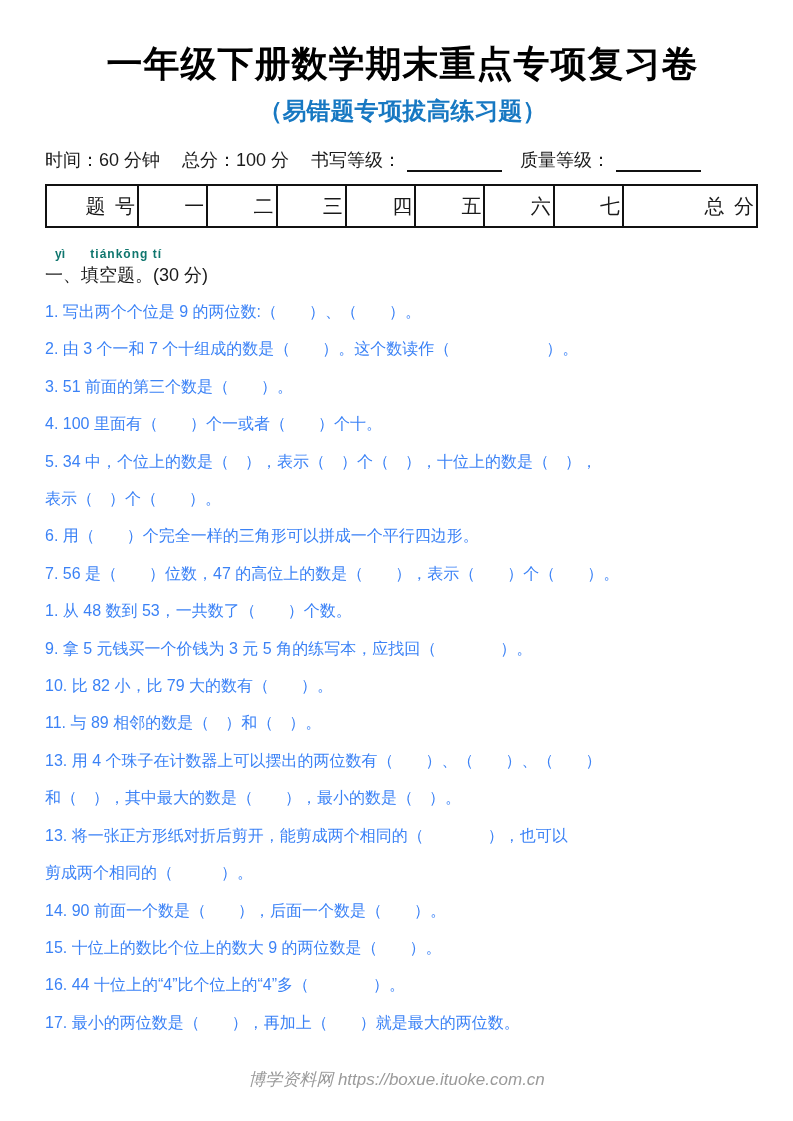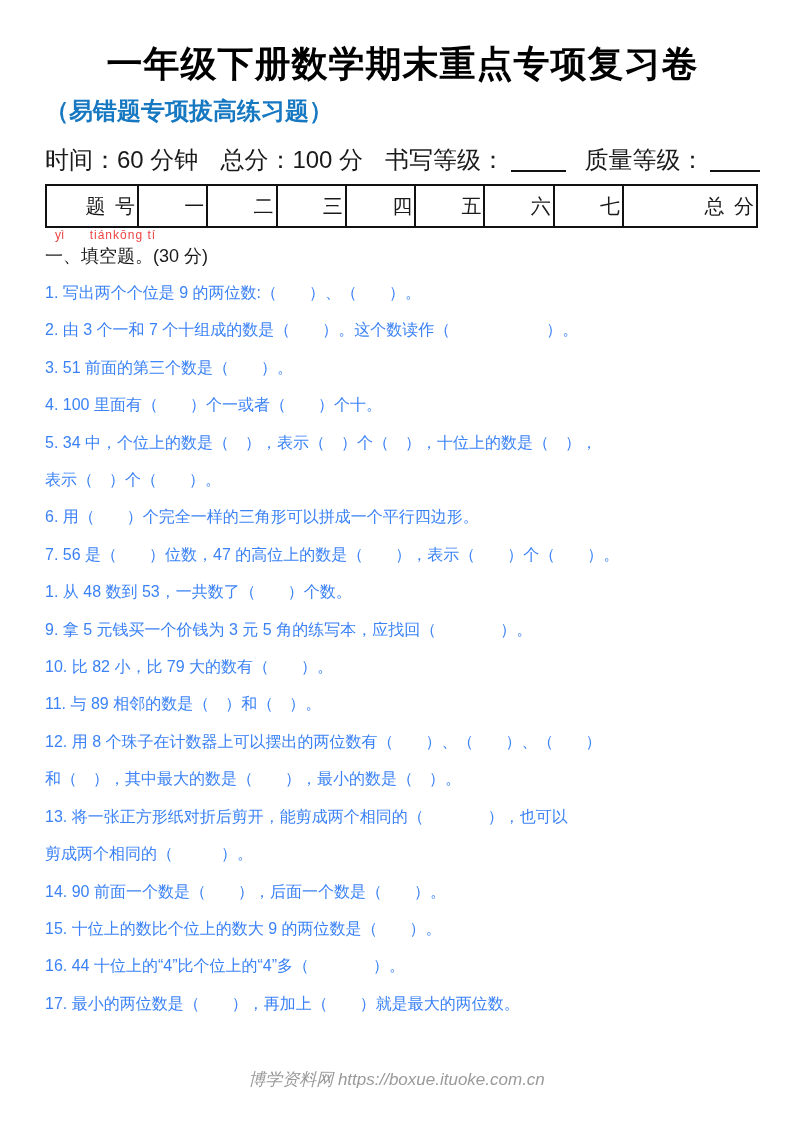--- a/index.html
+++ b/index.html
@@ -7,45 +7,45 @@
     width:793px;height:1121px;overflow:hidden;background:#ffffff;
     font-family:"Liberation Sans","DejaVu Sans",sans-serif;
     color:#1a1a1a;position:relative;
   }
   .page{padding:0 33px 0 45px;}
   .title{
     text-align:center;font-size:36px;font-weight:bold;letter-spacing:1px;
     margin:42px 0 8px 0;color:#000;line-height:44px;
   }
   .subtitle{
-    text-align:left;font-size:24px;font-weight:bold;margin:10px 0 0 0;
+    text-align:center;font-size:24px;font-weight:bold;margin:10px 0 0 0;
     line-height:30px;
   }
   .info-line{
-    margin-top:22px;font-size:24px;display:flex;align-items:flex-end;
+    margin-top:22px;font-size:18px;display:flex;align-items:flex-end;
     white-space:nowrap;line-height:24px;
   }
   .info-line .seg{margin-right:22px;}
   .info-line .seg.tight{margin-right:6px;}
   .blank{
     display:inline-block;border-bottom:2px solid #111;height:20px;
     width:95px;margin-right:18px;
   }
   .blank.last{width:85px;margin-right:0;}
   table.score{
     border-collapse:collapse;table-layout:fixed;width:713px;margin-top:12px;
   }
   table.score td{
     border:2px solid #111;height:40px;text-align:right;vertical-align:middle;
     font-size:20px;letter-spacing:2px;padding:0;
   }
   table.score tr td:first-child{width:90px;}
   table.score tr td:last-child{width:132px;}
   .pinyin{
-    margin-top:1px;font-size:12px;font-weight:normal;color:#ef4444;line-height:13px;
+    margin-top:20px;font-size:12px;font-weight:bold;color:#0f766e;line-height:13px;
     padding-left:10px;
   }
   .pinyin .p2{margin-left:22px;letter-spacing:1px;}
   .heading{font-size:18px;font-weight:normal;line-height:26px;margin-top:1px;}
   .questions{margin-top:5px;}
   .q-line{
     font-size:16px;line-height:37.4px;white-space:pre-wrap;color:#3b82f6;
   }
   .footer{
     position:absolute;left:0;right:0;bottom:30px;text-align:center;
@@ -99,21 +99,21 @@
       <div class="q-line">3. 51 前面的第三个数是（　　）。</div>
       <div class="q-line">4. 100 里面有（　　）个一或者（　　）个十。</div>
       <div class="q-line">5. 34 中，个位上的数是（　），表示（　）个（　），十位上的数是（　），</div>
       <div class="q-line">表示（　）个（　　）。</div>
       <div class="q-line">6. 用（　　）个完全一样的三角形可以拼成一个平行四边形。</div>
       <div class="q-line">7. 56 是（　　）位数，47 的高位上的数是（　　），表示（　　）个（　　）。</div>
       <div class="q-line">1. 从 48 数到 53，一共数了（　　）个数。</div>
       <div class="q-line">9. 拿 5 元钱买一个价钱为 3 元 5 角的练写本，应找回（　　　　）。</div>
       <div class="q-line">10. 比 82 小，比 79 大的数有（　　）。</div>
       <div class="q-line">11. 与 89 相邻的数是（　）和（　）。</div>
-      <div class="q-line">12. 用 8 个珠子在计数器上可以摆出的两位数有（　　）、（　　）、（　　）</div>
+      <div class="q-line">13. 用 4 个珠子在计数器上可以摆出的两位数有（　　）、（　　）、（　　）</div>
       <div class="q-line">和（　），其中最大的数是（　　），最小的数是（　）。</div>
       <div class="q-line">13. 将一张正方形纸对折后剪开，能剪成两个相同的（　　　　），也可以</div>
       <div class="q-line">剪成两个相同的（　　　）。</div>
       <div class="q-line">14. 90 前面一个数是（　　），后面一个数是（　　）。</div>
       <div class="q-line">15. 十位上的数比个位上的数大 9 的两位数是（　　）。</div>
       <div class="q-line">16. 44 十位上的“4”比个位上的“4”多（　　　　）。</div>
       <div class="q-line">17. 最小的两位数是（　　），再加上（　　）就是最大的两位数。</div>
     </div>
 
   <div class="footer" style="color: rgb(154, 154, 154);">博学资料网 https://boxue.ituoke.com.cn</div>

